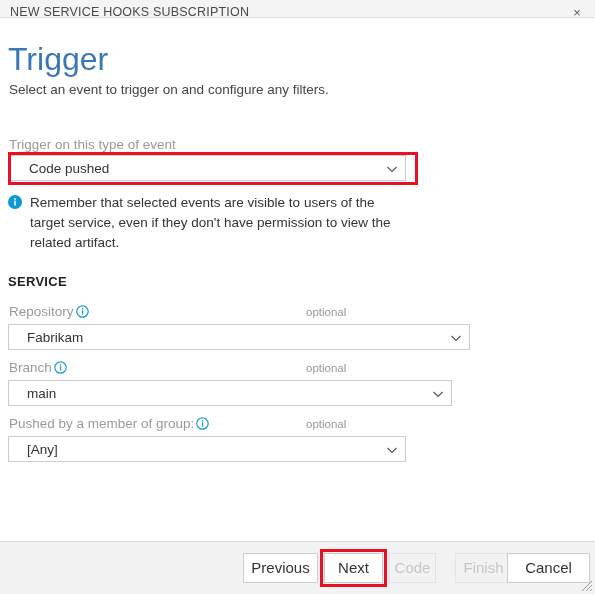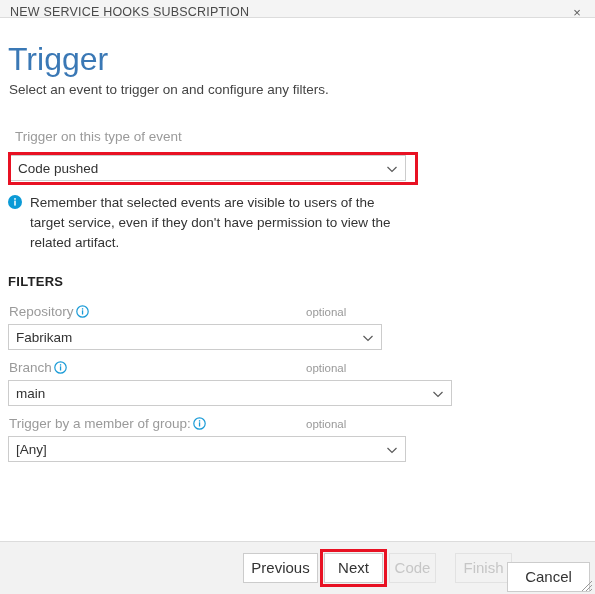--- a/index.html
+++ b/index.html
@@ -94,21 +94,21 @@
 
   .combo {
     position: absolute;
     box-sizing: border-box;
     background: #ffffff;
     border: 1px solid #cccccc;
     height: 26px;
   }
   .combo-value {
     position: absolute;
-    left: 7px;
+    left: 18px;
     top: 4px;
     font-size: 13.5px;
     color: #333333;
     line-height: 17px;
     white-space: nowrap;
     text-align: center;
   }
   .combo-caret {
     position: absolute;
     right: 7px;
@@ -216,21 +216,21 @@
 <div class="dialog">
 
   <div class="titlebar">
     <div class="titlebar-text">NEW SERVICE HOOKS SUBSCRIPTION</div>
     <div class="titlebar-close">×</div>
   </div>
 
   <div class="page-title">Trigger</div>
   <div class="page-subtitle">Select an event to trigger on and configure any filters.</div>
 
-  <div class="field-label" style="left:9px; top:128px;margin-left:6px;">Trigger on this type of event</div>
+  <div class="field-label" style="left:9px; top:136px;">Trigger on this type of event</div>
 
   <div class="combo" style="left:10px; top:155px; width:396px;">
     <div class="combo-value">Code pushed</div>
     <div class="combo-caret">
       <svg width="12" height="12" viewBox="0 0 12 12">
           <path d="M1.5 4 L6 8.5 L10.5 4" fill="none" stroke="#5a5a5a" stroke-width="1.2"></path>
         </svg>
     </div>
   </div>
   <div class="redbox" style="left:8px; top:152px; width:410px; height:33px;"></div>
@@ -239,31 +239,31 @@
     <div class="info-icon-filled">
       <svg width="14" height="14" viewBox="0 0 14 14">
         <circle cx="7" cy="7" r="7" fill="#0b9ad6"></circle>
         <rect x="6.25" y="5.6" width="1.5" height="5" fill="#ffffff"></rect>
         <rect x="6.25" y="3.1" width="1.5" height="1.7" fill="#ffffff"></rect>
       </svg>
     </div>
     <div class="info-msg-text">Remember that selected events are visible to users of the target service, even if they don't have permission to view the related artifact.</div>
   </div>
 
-  <div class="section-heading">FILTERS</div>
+  <div class="section-heading">SERVICE</div>
 
   <div class="field-label" style="left:9px; top:303px;">
     <span>Repository</span><span class="info-icon-outline"><svg width="13" height="13" viewBox="0 0 13 13">
           <circle cx="6.5" cy="6.5" r="5.7" fill="#ffffff" stroke="#1a9bd7" stroke-width="1.2"></circle>
           <rect x="5.9" y="5.3" width="1.3" height="4.2" fill="#1a9bd7"></rect>
           <rect x="5.9" y="3.2" width="1.3" height="1.4" fill="#1a9bd7"></rect>
         </svg></span>
   </div>
   <div class="optional-tag" style="left:306px; top:305px; width:100px;">optional</div>
-  <div class="combo" style="left:8px; top:324px; width:374px;">
+  <div class="combo" style="left:8px; top:324px; width:462px;">
     <div class="combo-value">Fabrikam</div>
     <div class="combo-caret">
       <svg width="12" height="12" viewBox="0 0 12 12">
           <path d="M1.5 4 L6 8.5 L10.5 4" fill="none" stroke="#5a5a5a" stroke-width="1.2"></path>
         </svg>
     </div>
   </div>
 
   <div class="field-label" style="left:9px; top:359px;">
     <span>Branch</span><span class="info-icon-outline"><svg width="13" height="13" viewBox="0 0 13 13">
@@ -276,21 +276,21 @@
   <div class="combo" style="left:8px; top:380px; width:444px;">
     <div class="combo-value">main</div>
     <div class="combo-caret">
       <svg width="12" height="12" viewBox="0 0 12 12">
           <path d="M1.5 4 L6 8.5 L10.5 4" fill="none" stroke="#5a5a5a" stroke-width="1.2"></path>
         </svg>
     </div>
   </div>
 
   <div class="field-label" style="left:9px; top:415px;">
-    <span>Trigger by a member of group:</span><span class="info-icon-outline"><svg width="13" height="13" viewBox="0 0 13 13">
+    <span>Pushed by a member of group:</span><span class="info-icon-outline"><svg width="13" height="13" viewBox="0 0 13 13">
           <circle cx="6.5" cy="6.5" r="5.7" fill="#ffffff" stroke="#1a9bd7" stroke-width="1.2"></circle>
           <rect x="5.9" y="5.3" width="1.3" height="4.2" fill="#1a9bd7"></rect>
           <rect x="5.9" y="3.2" width="1.3" height="1.4" fill="#1a9bd7"></rect>
         </svg></span>
   </div>
   <div class="optional-tag" style="left:306px; top:417px; width:100px;">optional</div>
   <div class="combo" style="left:8px; top:436px; width:398px;">
     <div class="combo-value">[Any]</div>
     <div class="combo-caret">
       <svg width="12" height="12" viewBox="0 0 12 12">
@@ -298,21 +298,21 @@
         </svg>
     </div>
   </div>
 
   <div class="footer">
     <button class="btn" style="left:243px; top:11px; width:75px;">Previous</button>
     <button class="btn" style="left:324px; top:11px; width:59px;">Next</button>
     <div class="redbox" style="left:320px; top:7px; width:67px; height:38px;"></div>
     <button class="btn disabled" style="left:389px; top:11px; width:47px;" disabled="">Code</button>
     <button class="btn disabled" style="left:455px; top:11px; width:57px;" disabled="">Finish</button>
-    <button class="btn" style="left:507px; top:20px; width:83px;">Cancel</button>
+    <button class="btn" style="left:507px; top:11px; width:83px;">Cancel</button>
 
     <div class="resize-grip">
       <svg width="14" height="14" viewBox="0 0 14 14">
         <g stroke="#9a9a9a" stroke-width="1">
           <line x1="13" y1="3" x2="3" y2="13"></line>
           <line x1="13" y1="7" x2="7" y2="13"></line>
           <line x1="13" y1="11" x2="11" y2="13"></line>
         </g>
       </svg>
     </div>

